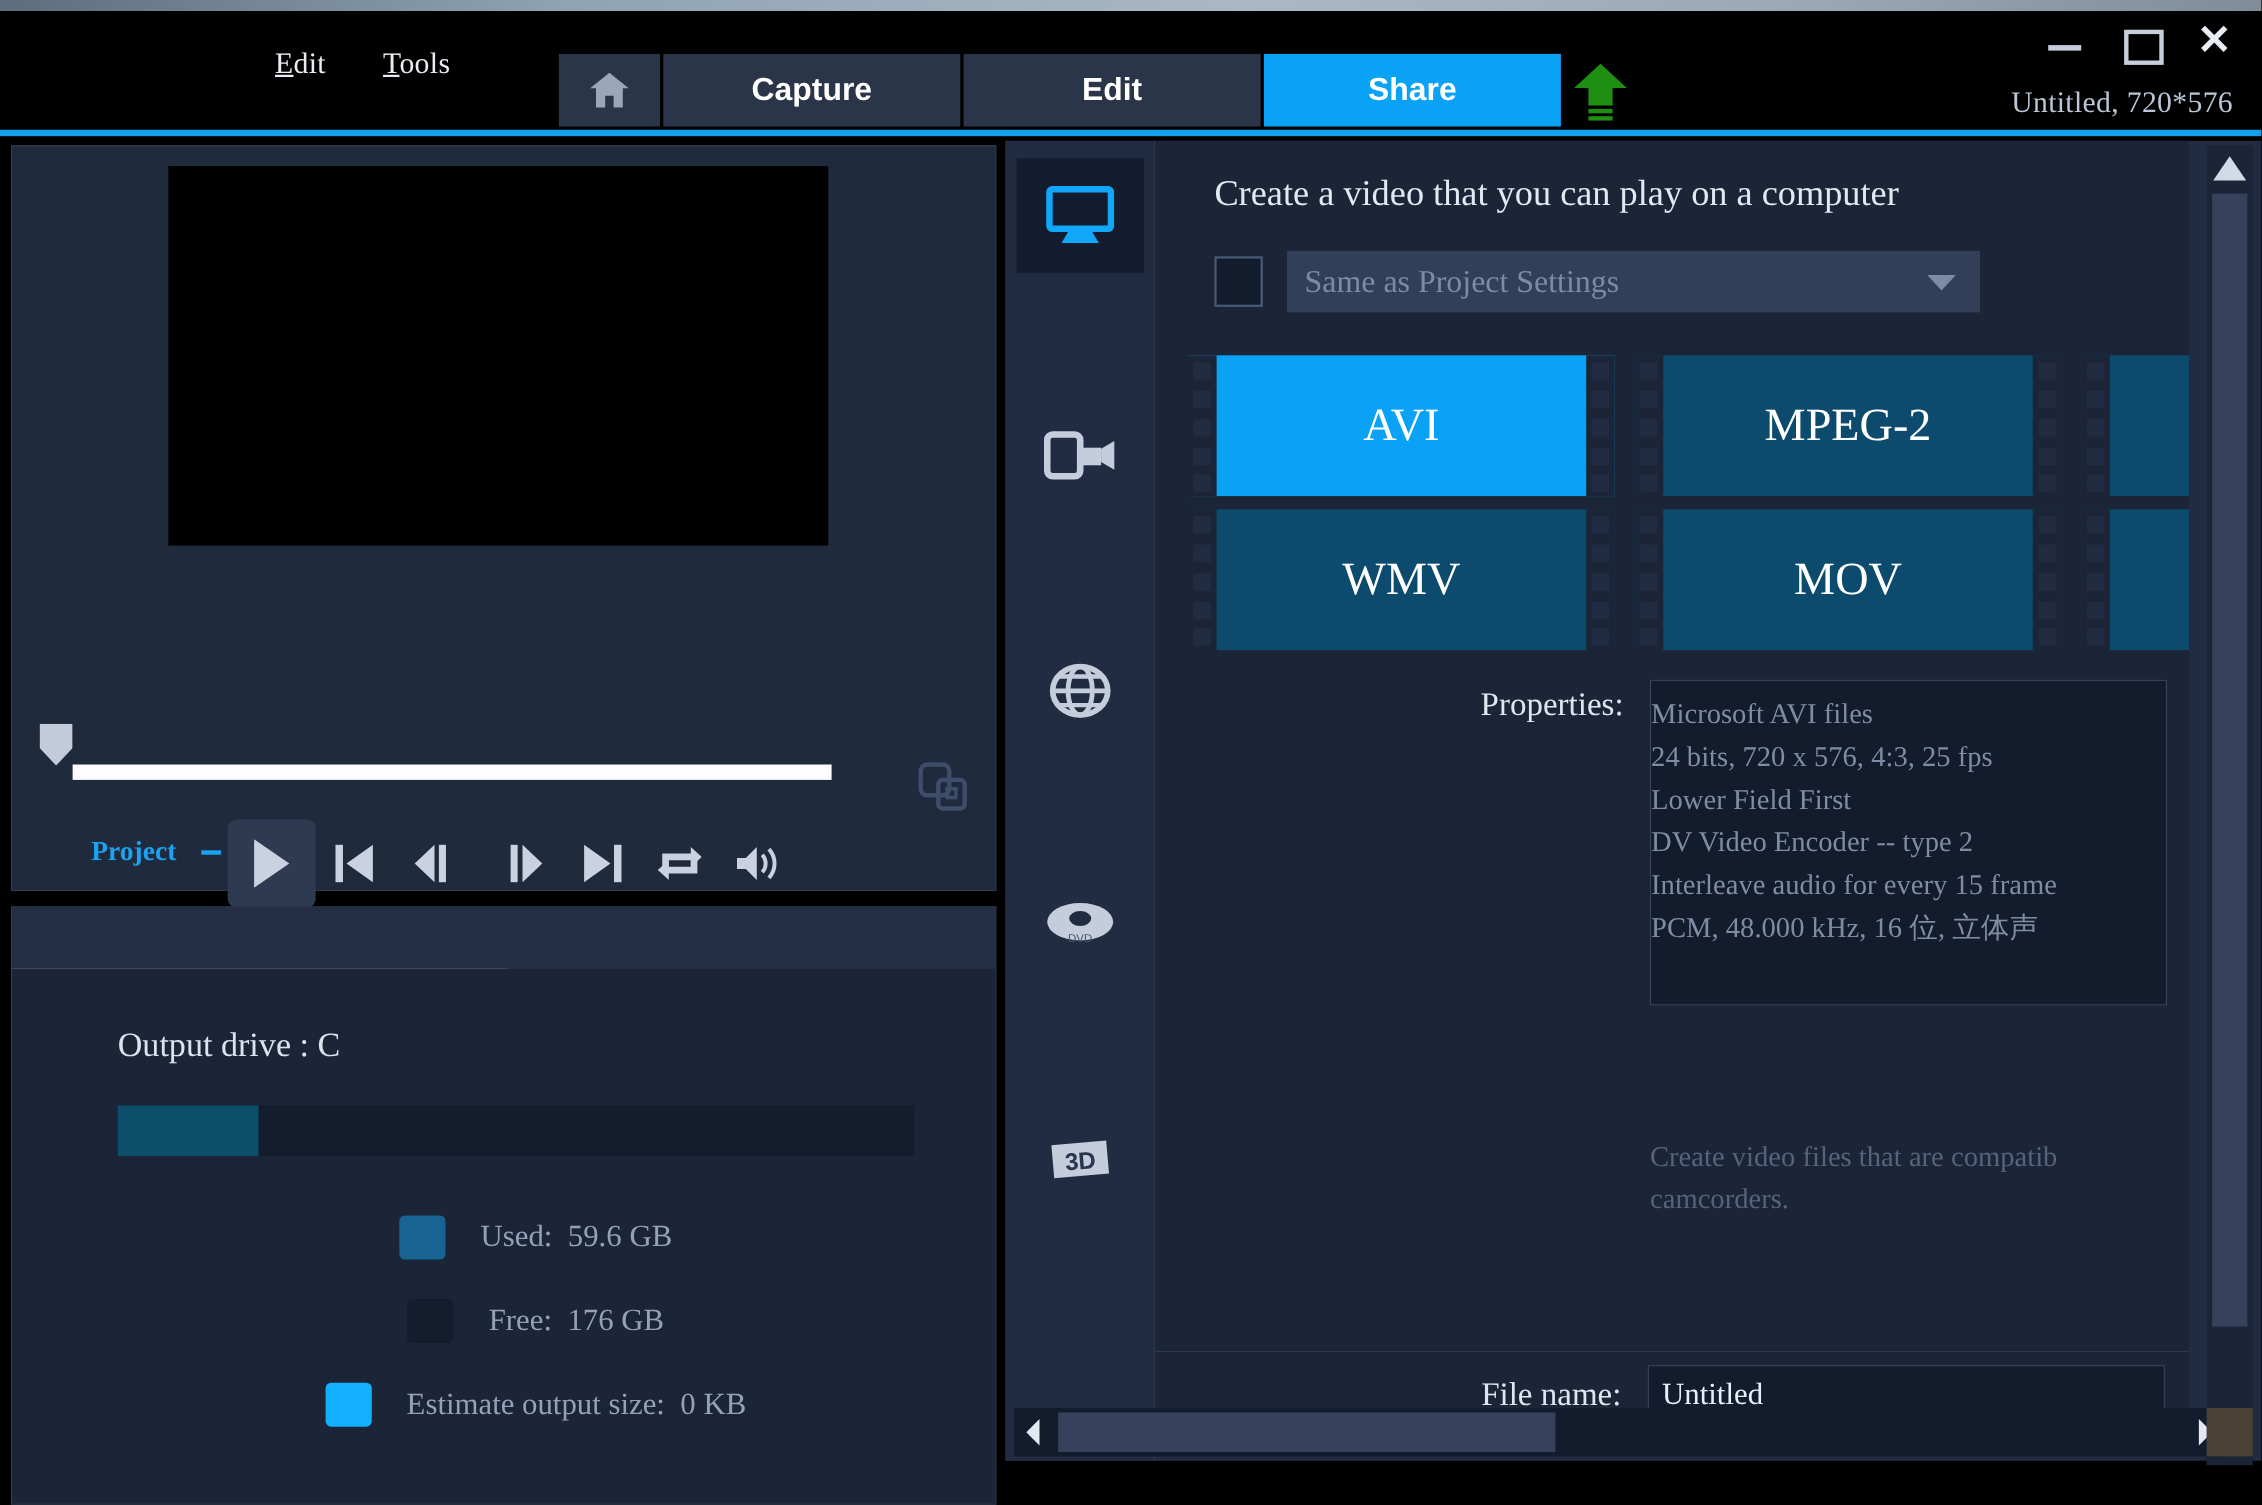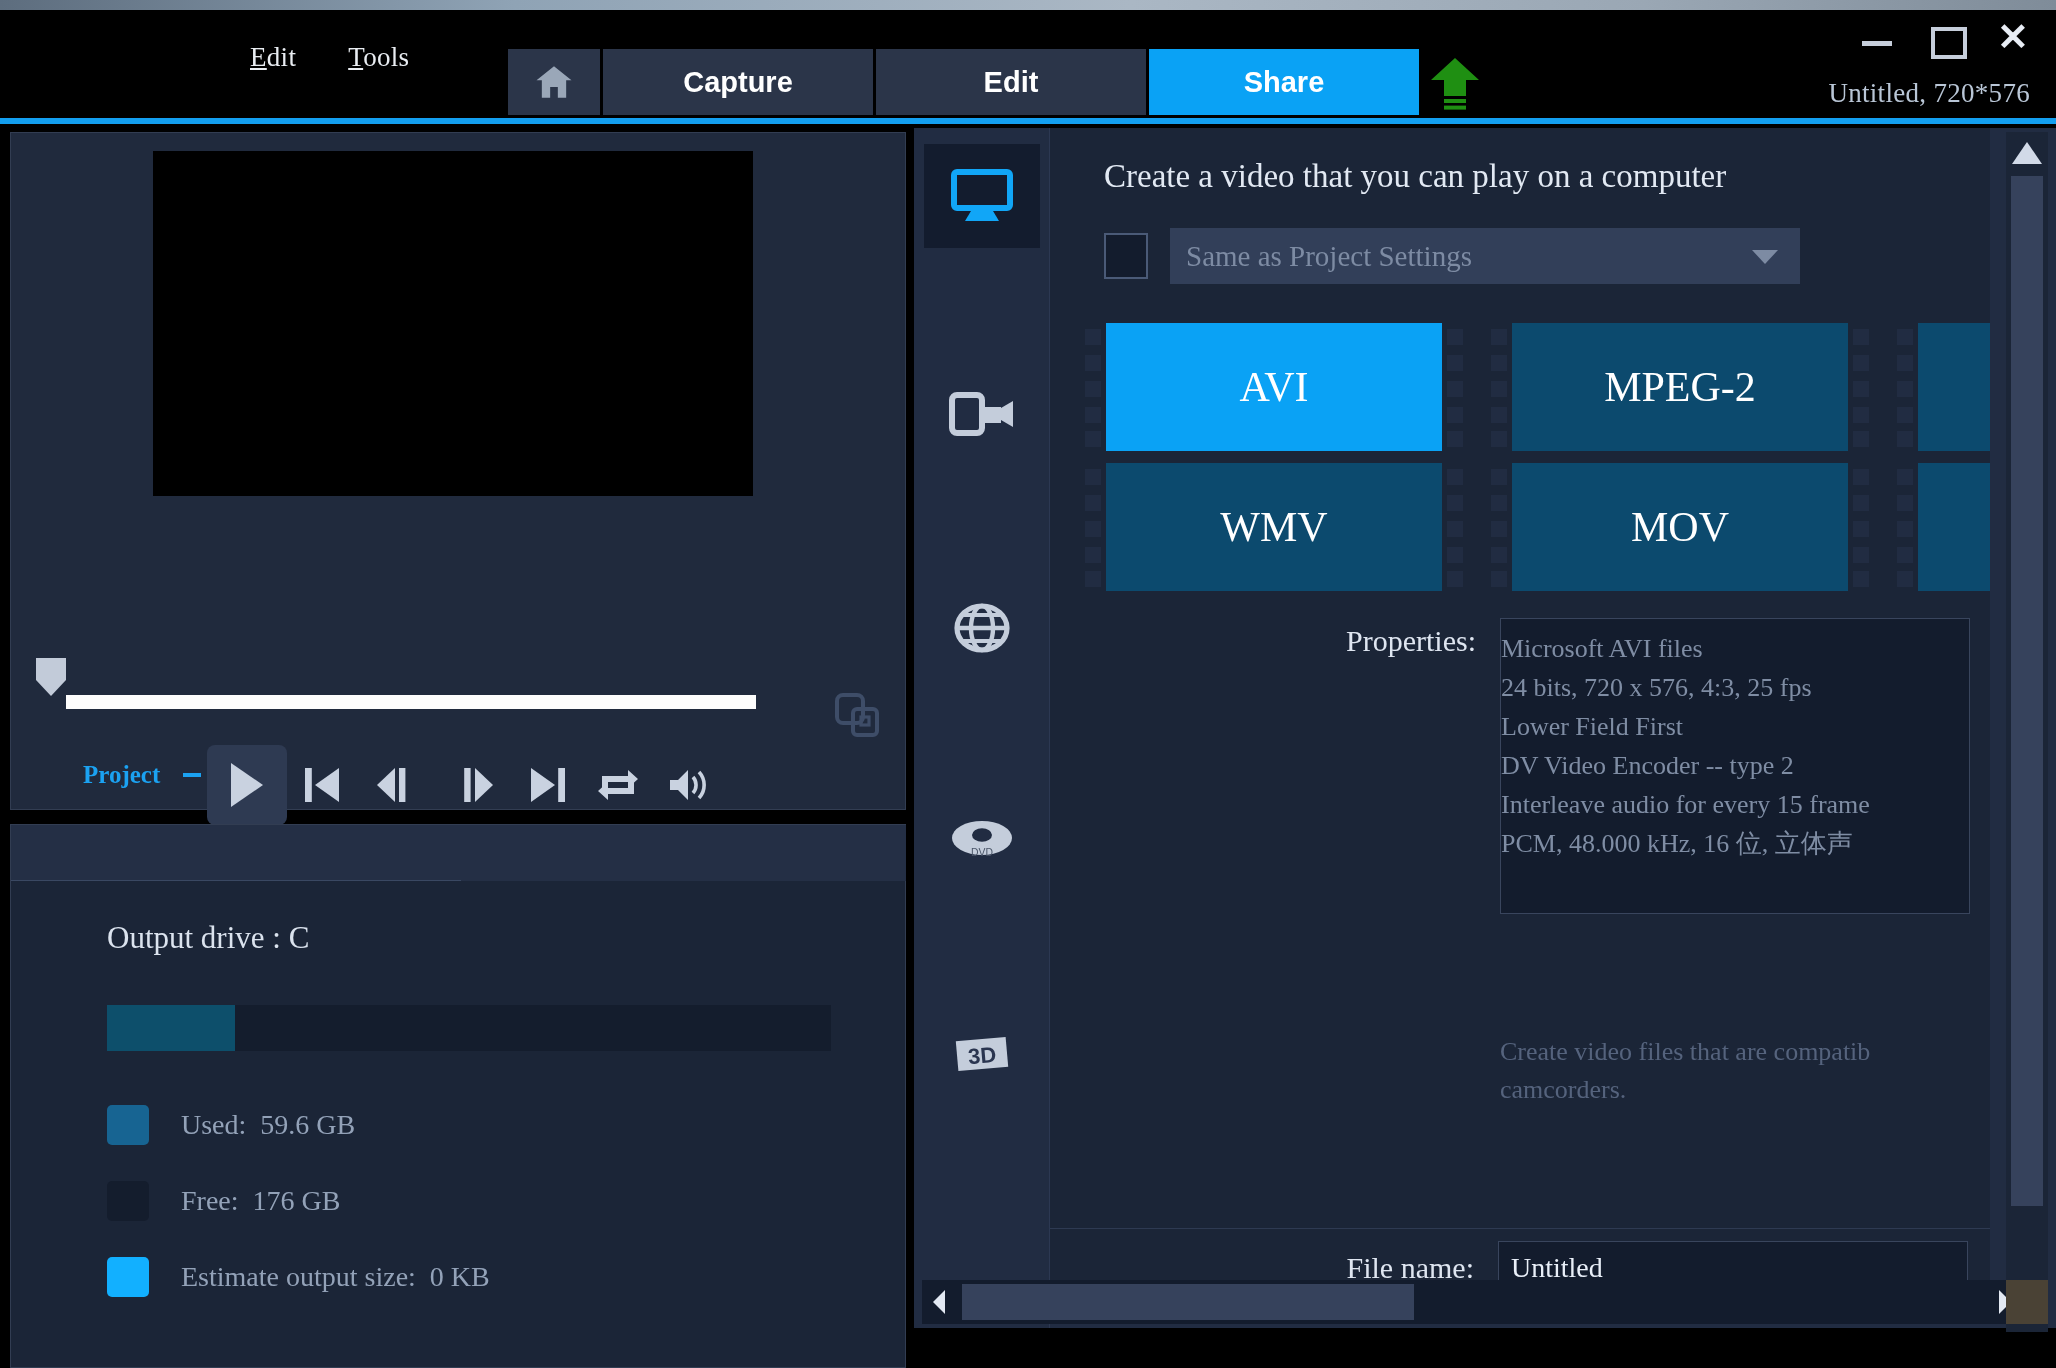--- a/index.html
+++ b/index.html
@@ -133,30 +133,30 @@
     position: absolute; left: 10px; top: 700px; width: 896px; height: 544px;
     background: #1b2537; border: 1px solid #323d52;
   }
   .drive-topstrip {
     position:absolute; left:0; top:0; width: 896px; height: 56px; background:#242f45;
   }
   .drive-topstrip::after {
     content:''; position:absolute; left:0; top:55px; width:450px; height:1px; background:#3a4862;
   }
   .drive-title {
-    position: absolute; left: 96px; top: 95px;
+    position: absolute; left: 96px; top: 107px;
     color: #dbe3ee; font-size: 31px; font-family: "Liberation Serif", serif;
   }
   .drive-bar {
     position: absolute; left: 96px; top: 180px; width: 724px; height: 46px;
     background: #141d2d;
   }
   .drive-bar-fill { position: absolute; left: 0; top: 0; width: 128px; height: 46px; background: #0d4f6b; }
   .legend { position: absolute; left: 96px; top: 262px; width: 760px; }
-  .legend-row { display: flex; align-items: center; height: 76px; }
+  .legend-row { display: flex; align-items: center; height: 76px; justify-content: center; }
   .legend-swatch { width: 42px; height: 40px; border-radius: 5px; margin-right: 32px; }
   .legend-text { color: #93a2b8; font-size: 28px; font-family: "Liberation Serif", serif; }
 
   
   .right-col { position: absolute; left: 906px; top: 124px; width: 1150px; height: 1244px; background: #000; }
 
   .share-pane {
     position: absolute; left: 8px; top: 4px; width: 1142px; height: 1200px;
     background: #212c42;
   }

